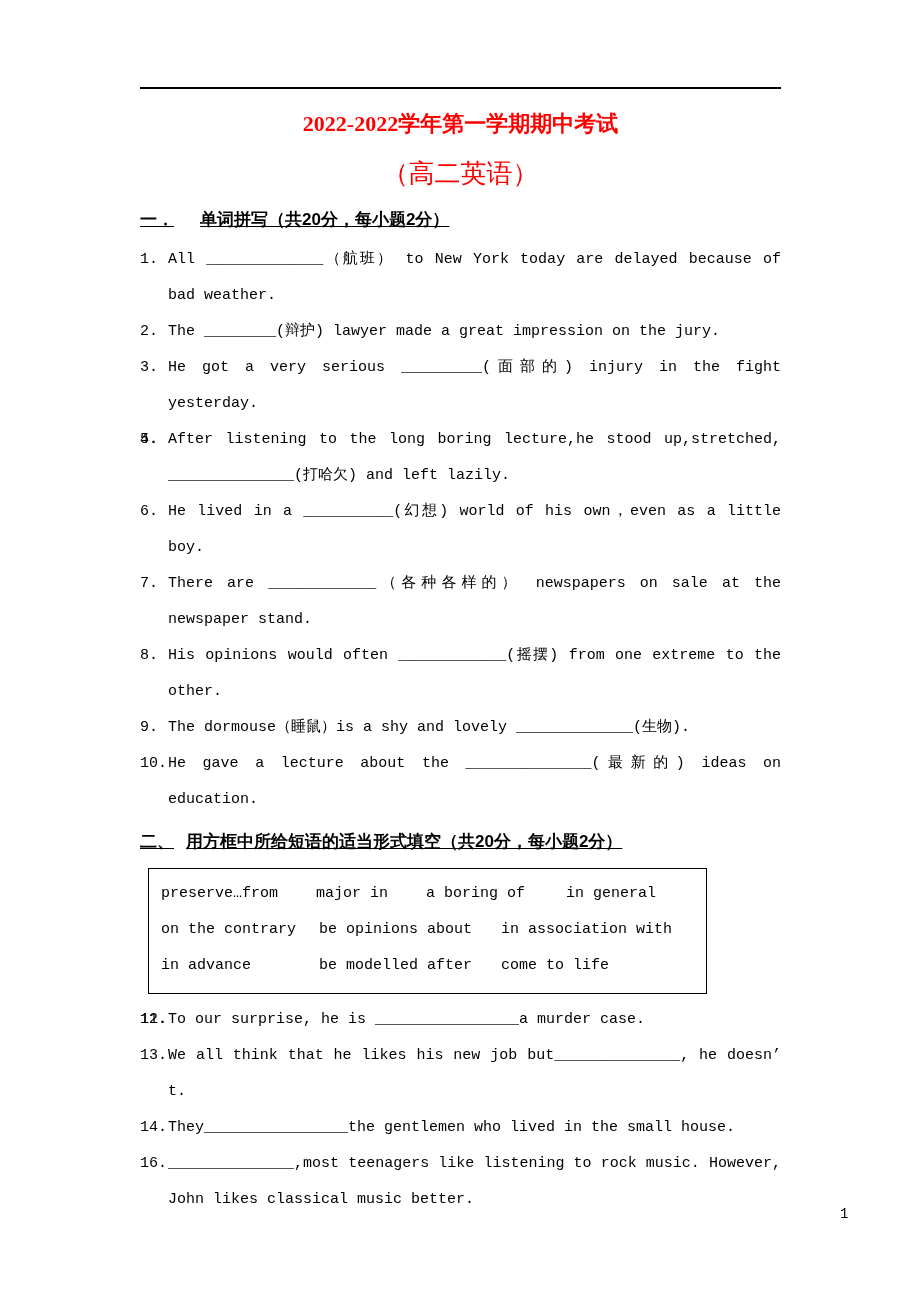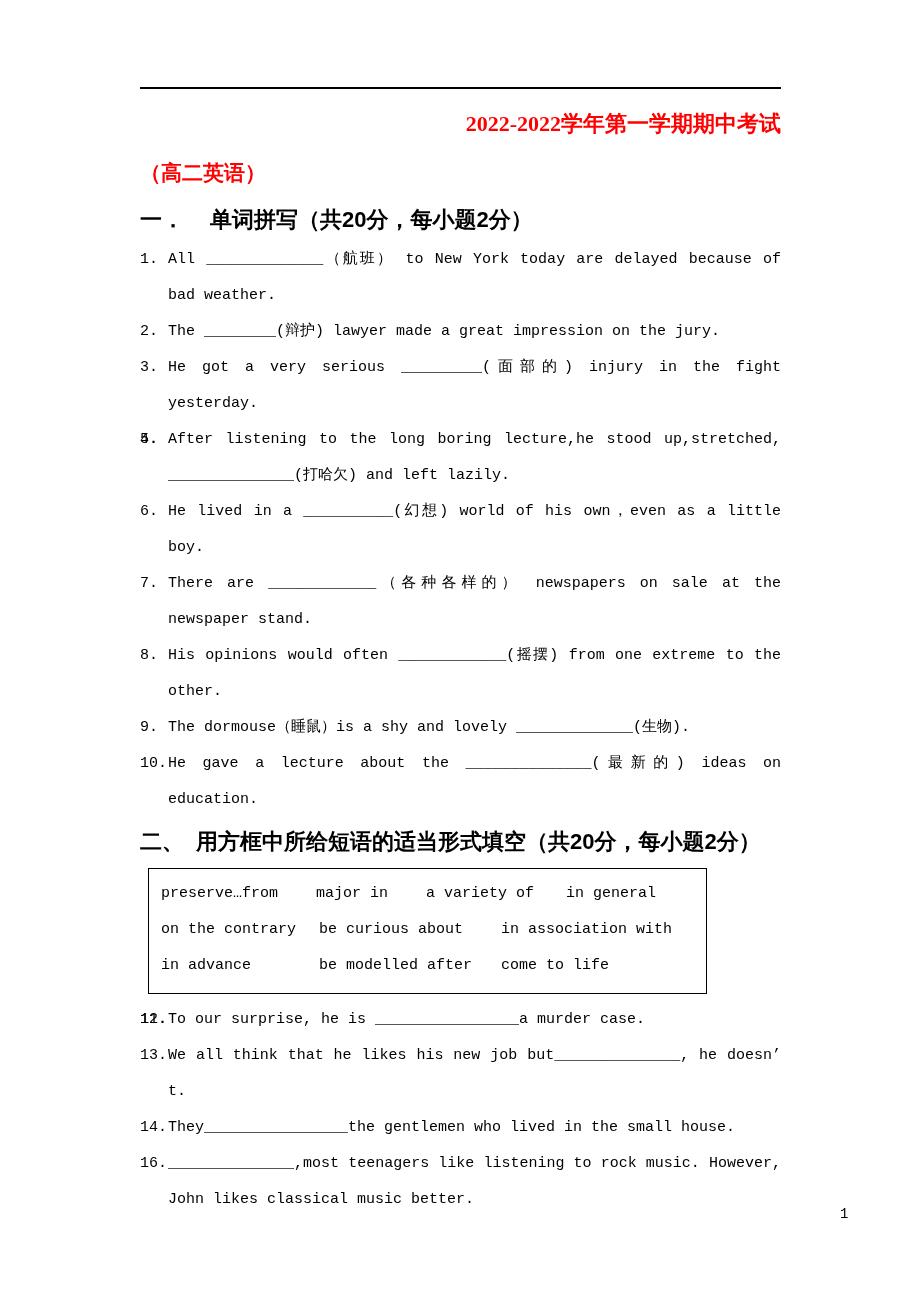--- a/index.html
+++ b/index.html
@@ -21,43 +21,44 @@
     width: 641px;
   }
   .top-rule {
     border: 0;
     border-top: 2px solid #000000;
     margin: 0 0 0 0;
     width: 641px;
   }
   .title {
     margin-top: 22px;
-    text-align: right;
+    text-align: center;
     font-family: "Liberation Serif", "DejaVu Serif", serif;
     font-weight: bold;
     font-size: 22px;
     color: #ff0000;
     line-height: 26px;
   }
   .subtitle {
     margin-top: 24px;
-    text-align: left;
+    text-align: center;
     font-family: "Liberation Serif", "DejaVu Serif", serif;
-    font-weight: bold;
-    font-size: 21px;
+    font-weight: normal;
+    font-size: 26px;
     color: #ff0000;
     line-height: 25px;
   }
   .sec-heading {
     margin-top: 22px;
     font-family: "Liberation Sans", "DejaVu Sans", sans-serif;
     font-weight: bold;
-    font-size: 22px;
+    font-size: 17px;
     color: #000000;
     line-height: 24px;
+    text-decoration: underline;
   }
   .sec-heading .sec-num-wide { margin-right: 26px; }
   .sec-heading .sec-num-narrow { margin-right: 12px; }
   .items {
     margin-top: 10px;
     font-size: 15px;
     line-height: 36px;
   }
   .item {
     position: relative;
@@ -144,26 +145,26 @@
   </div>
 
   <div class="sec-heading sec2">
     <span class="sec-num-narrow">二、</span><span>用方框中所给短语的适当形式填空（共20分，每小题2分）</span>
   </div>
 
   <div class="phrase-box">
     <div class="box-row">
       <span class="cell r1c1">preserve…from</span>
       <span class="cell r1c2">major in</span>
-      <span class="cell r1c3">a variety of</span>
+      <span class="cell r1c3">a boring of</span>
       <span class="cell">in general</span>
     </div>
     <div class="box-row">
       <span class="cell r2c1">on the contrary</span>
-      <span class="cell r2c2">be curious about</span>
+      <span class="cell r2c2">be opinions about</span>
       <span class="cell">in association with</span>
     </div>
     <div class="box-row">
       <span class="cell r2c1">in advance</span>
       <span class="cell r2c2">be modelled after</span>
       <span class="cell">come to life</span>
     </div>
   </div>
 
   <div class="items items-2">

